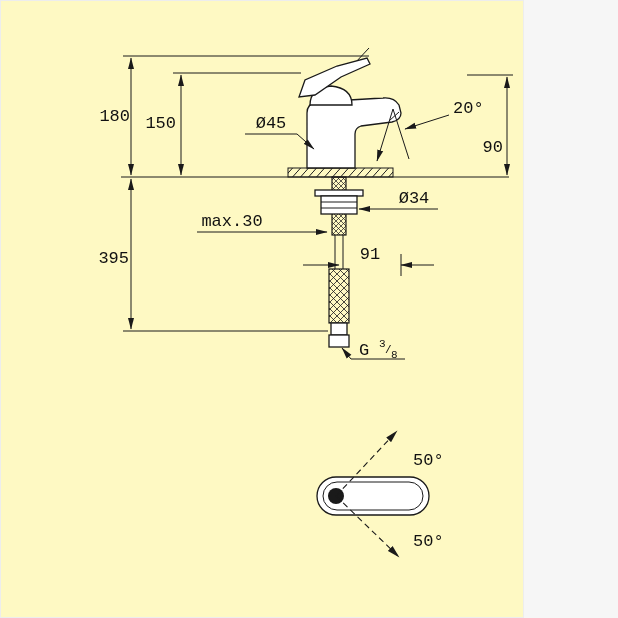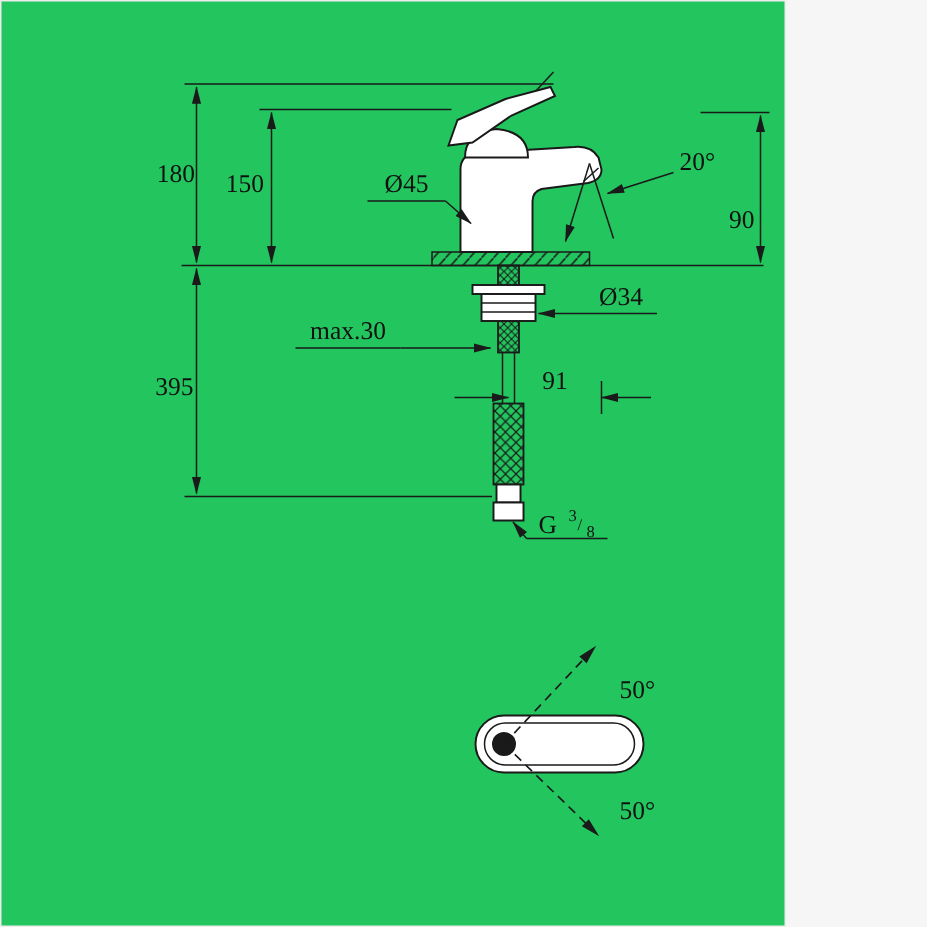--- a/index.html
+++ b/index.html
@@ -1,18 +1,18 @@
 <!DOCTYPE html>
 <html><head>
 <meta charset="utf-8">
 <style>
   html,body{margin:0;padding:0;background:#f6f6f6;}
   .canvas{
-    width:524px;height:618px;background:#22c55e;position:relative;
-    font-family:Liberation Serif, serif;
+    width:524px;height:618px;background:#fef9c3;position:relative;
+    font-family:Liberation Mono, monospace;
     overflow:hidden;border:1px solid #ededed;box-sizing:border-box;
   }
   svg{display:block}
   .dim{stroke:#1a1a1a;stroke-width:1;fill:none;}
   .thin{stroke:#1a1a1a;stroke-width:1;fill:none;}
   .dashed{stroke:#1a1a1a;stroke-width:1.1;fill:none;stroke-dasharray:6 4;}
   .white{fill:#ffffff;stroke:#1a1a1a;stroke-width:1.3;}
   .solid{fill:#1a1a1a;stroke:none;}
   .hatchfill{fill:url(#hatch);stroke:#1a1a1a;stroke-width:1;}
   .crossfill{fill:url(#cross);stroke:#1a1a1a;stroke-width:1.2;}

